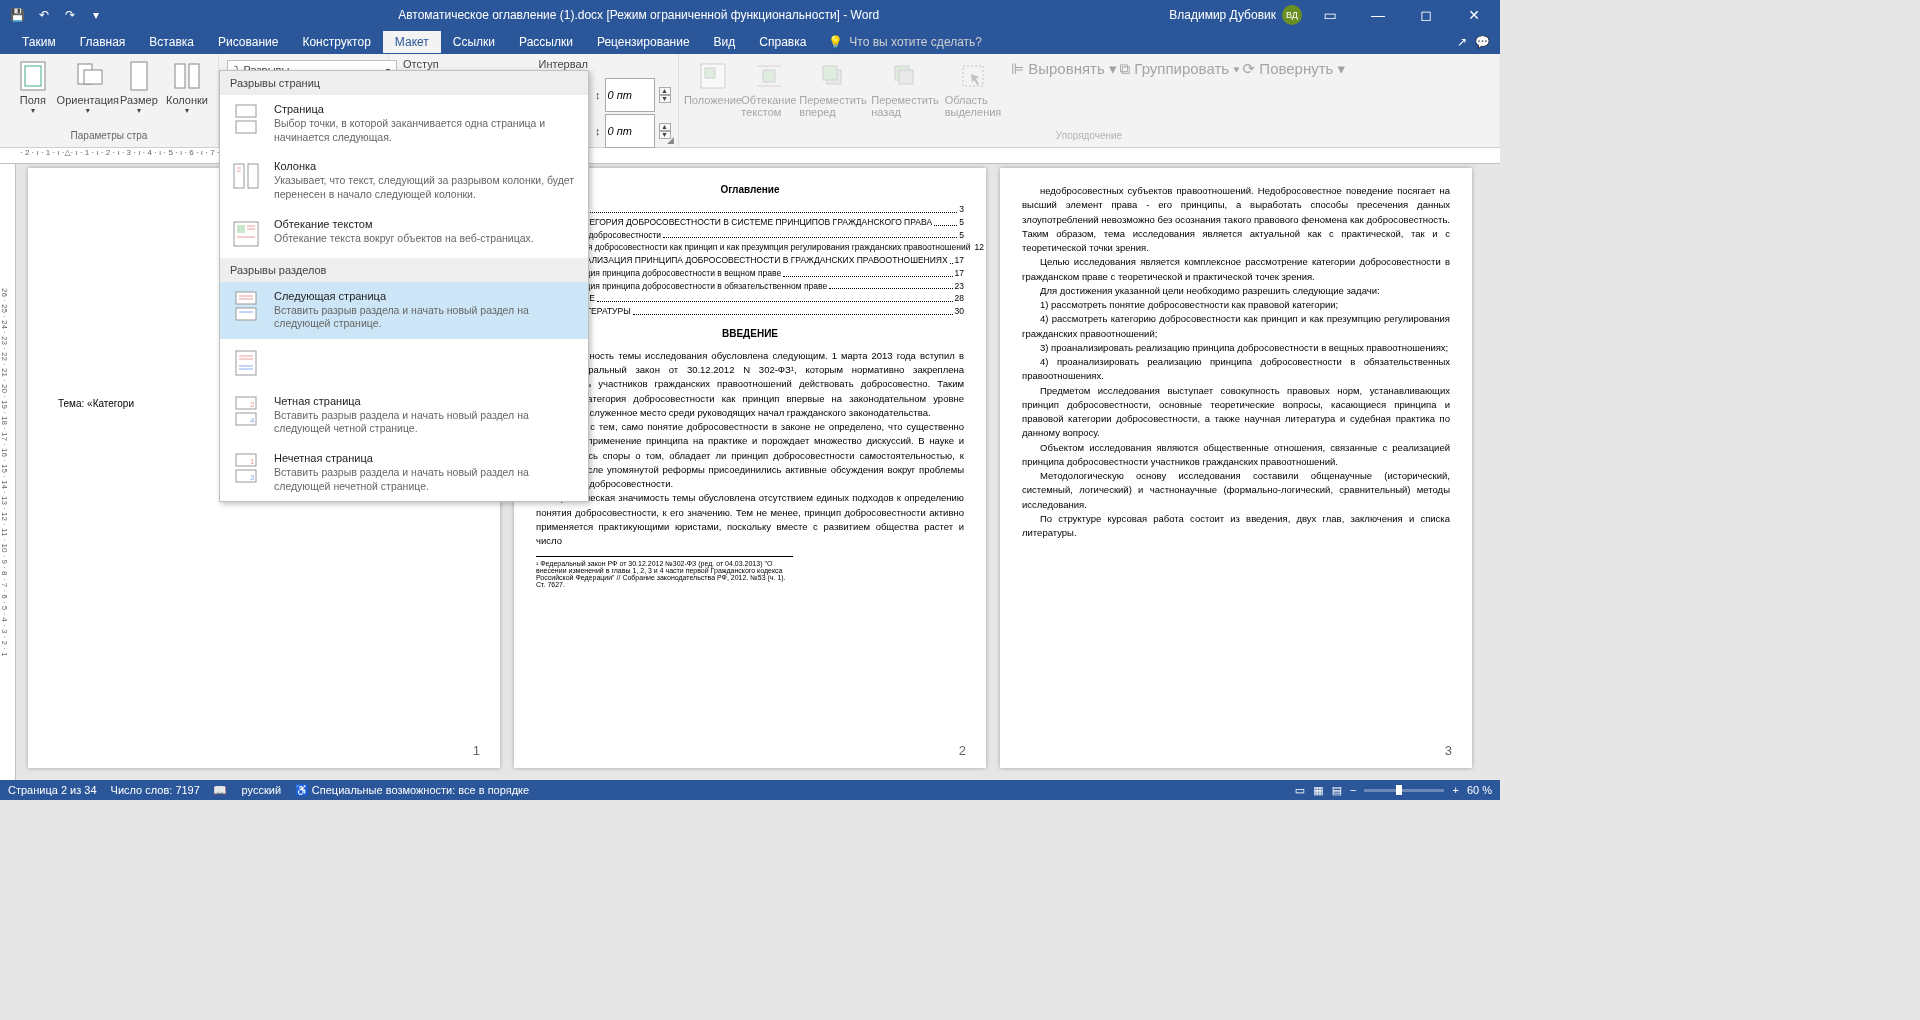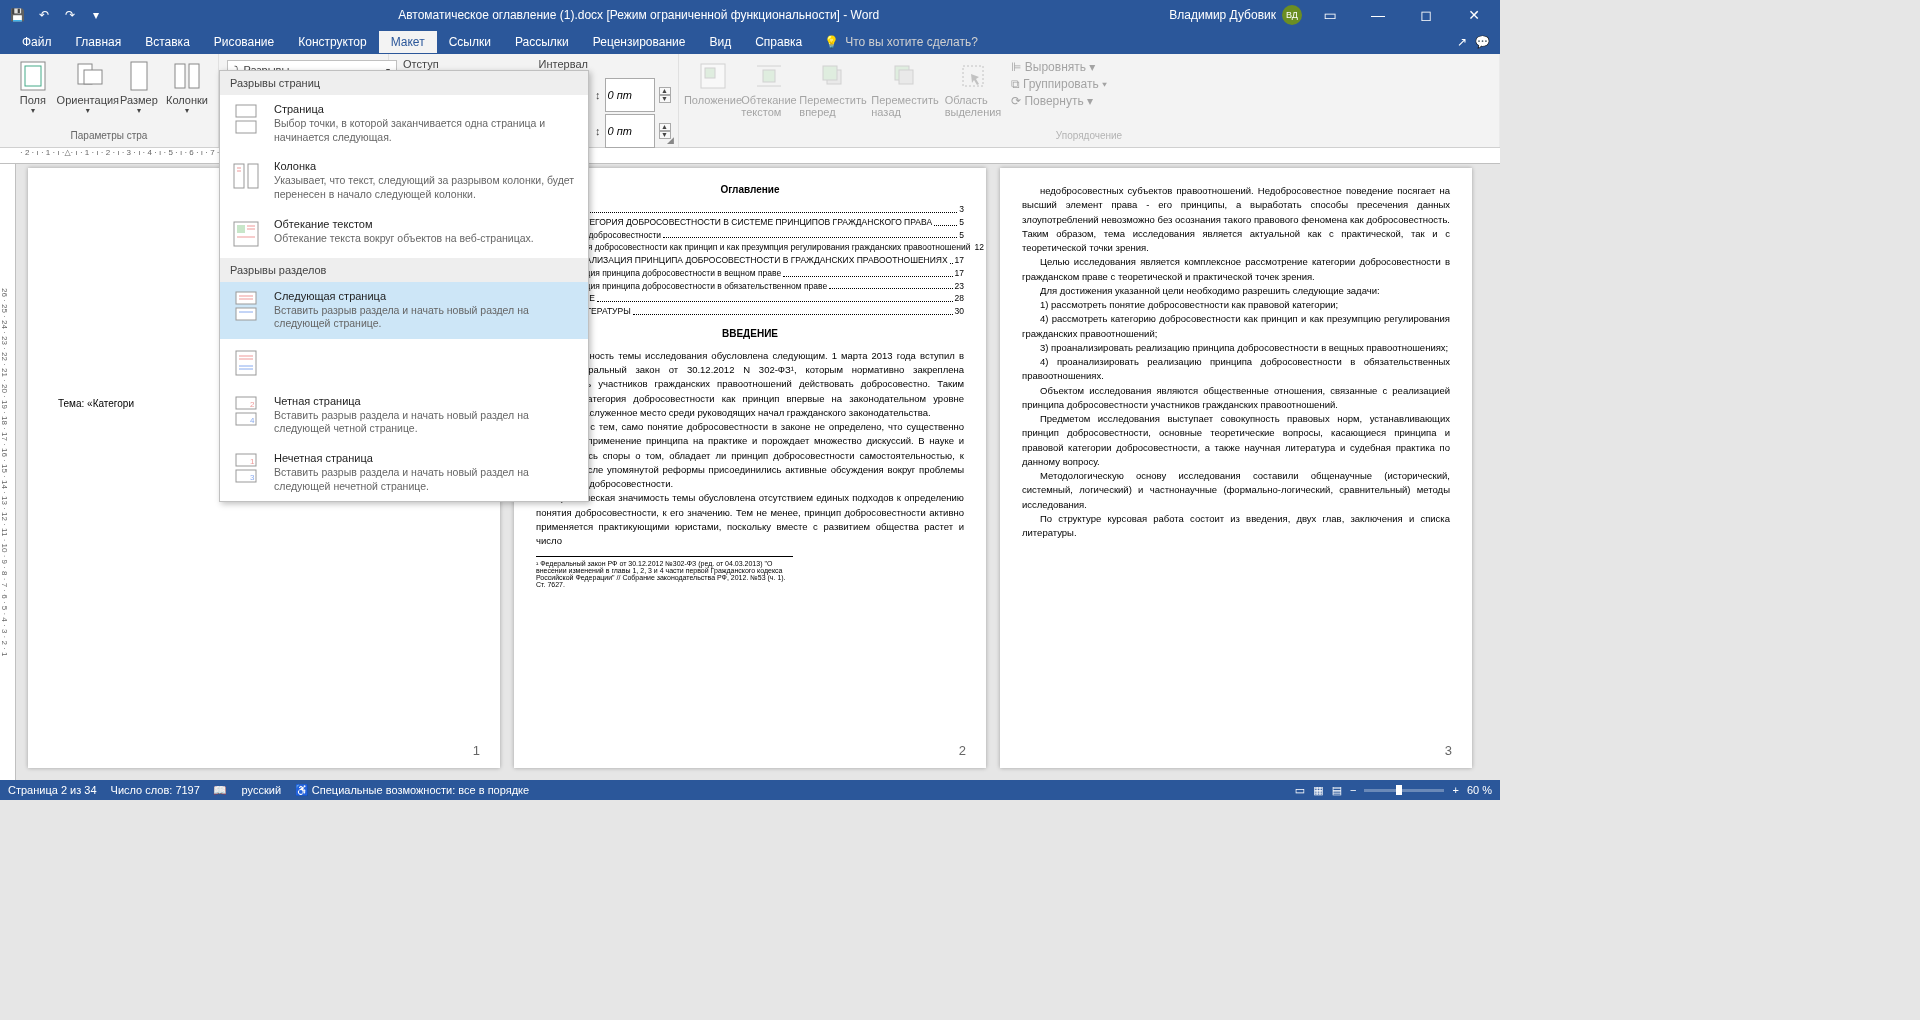--- a/index.html
+++ b/index.html
@@ -95,21 +95,21 @@
       <span class="avatar">ВД</span>
     </div>
     <div class="win-btn">▭</div>
     <div class="win-btn">—</div>
     <div class="win-btn">◻</div>
     <div class="win-btn">✕</div>
   </div>
 </div>
 
 <div class="ribbon-tabs">
-  <div class="tab">Файл</div>
+  <div class="tab">Таким</div>
   <div class="tab">Главная</div>
   <div class="tab">Вставка</div>
   <div class="tab">Рисование</div>
   <div class="tab">Конструктор</div>
   <div class="tab active">Макет</div>
   <div class="tab">Ссылки</div>
   <div class="tab">Рассылки</div>
   <div class="tab">Рецензирование</div>
   <div class="tab">Вид</div>
   <div class="tab">Справка</div>
@@ -229,21 +229,21 @@
             </svg></div>
         <span>Переместить назад</span>
       </div>
       <div class="ribbon-big-btn" style="width:64px">
         <div class="icn"><svg viewBox="0 0 32 32">
               <rect x="6" y="6" width="20" height="20" fill="none" stroke="#888" stroke-dasharray="2"></rect>
               <path d="M14 14 l8 3 l-3 2 l3 5 l-2 1 l-3-5 l-2 3 z" fill="#888"></path>
             </svg></div>
         <span>Область выделения</span>
       </div>
-      <div style="display:flex;flex-direction:column;padding:2px 6px;gap:3px;font-size:12px;">
+      <div style="display:flex;flex-direction:row;padding:2px 6px;gap:3px;font-size:15px;text-align:right;">
         <div>⊫ <span>Выровнять</span> ▾</div>
         <div>⧉ <span>Группировать</span> ▾</div>
         <div>⟳ <span>Повернуть</span> ▾</div>
       </div>
     </div>
     <div class="ribbon-group-label">Упорядочение</div>
   </div>
 
   <div class="breaks-menu">
     <div class="section-hdr">Разрывы страниц</div>
@@ -400,22 +400,22 @@
     </div>
 
     <div class="page page3">
       <p class="body-text">недобросовестных субъектов правоотношений. Недобросовестное поведение посягает на высший элемент права - его принципы, а выработать способы пресечения данных злоупотреблений невозможно без осознания такого правового феномена как добросовестность. Таким образом, тема исследования является актуальной как с практической, так и с теоретической точки зрения.</p>
       <p class="body-text">Целью исследования является комплексное рассмотрение категории добросовестности в гражданском праве с теоретической и практической точек зрения.</p>
       <p class="body-text">Для достижения указанной цели необходимо разрешить следующие задачи:</p>
       <p class="body-text">1) рассмотреть понятие добросовестности как правовой категории;</p>
       <p class="body-text">4) рассмотреть категорию добросовестности как принцип и как презумпцию регулирования гражданских правоотношений;</p>
       <p class="body-text">3) проанализировать реализацию принципа добросовестности в вещных правоотношениях;</p>
       <p class="body-text">4) проанализировать реализацию принципа добросовестности в обязательственных правоотношениях.</p>
+      <p class="body-text">Предметом исследования выступает совокупность правовых норм, устанавливающих принцип добросовестности, основные теоретические вопросы, касающиеся принципа и правовой категории добросовестности, а также научная литература и судебная практика по данному вопросу.</p>
       <p class="body-text">Объектом исследования являются общественные отношения, связанные с реализацией принципа добросовестности участников гражданских правоотношений.</p>
-      <p class="body-text">Предметом исследования выступает совокупность правовых норм, устанавливающих принцип добросовестности, основные теоретические вопросы, касающиеся принципа и правовой категории добросовестности, а также научная литература и судебная практика по данному вопросу.</p>
       <p class="body-text">Методологическую основу исследования составили общенаучные (исторический, системный, логический) и частнонаучные (формально-логический, сравнительный) методы исследования.</p>
       <p class="body-text">По структуре курсовая работа состоит из введения, двух глав, заключения и списка литературы.</p>
       <div class="pgnum">3</div>
     </div>
   </div>
 </div>
 
 <div class="statusbar">
   <span>Страница 2 из 34</span>
   <span>Число слов: 7197</span>

